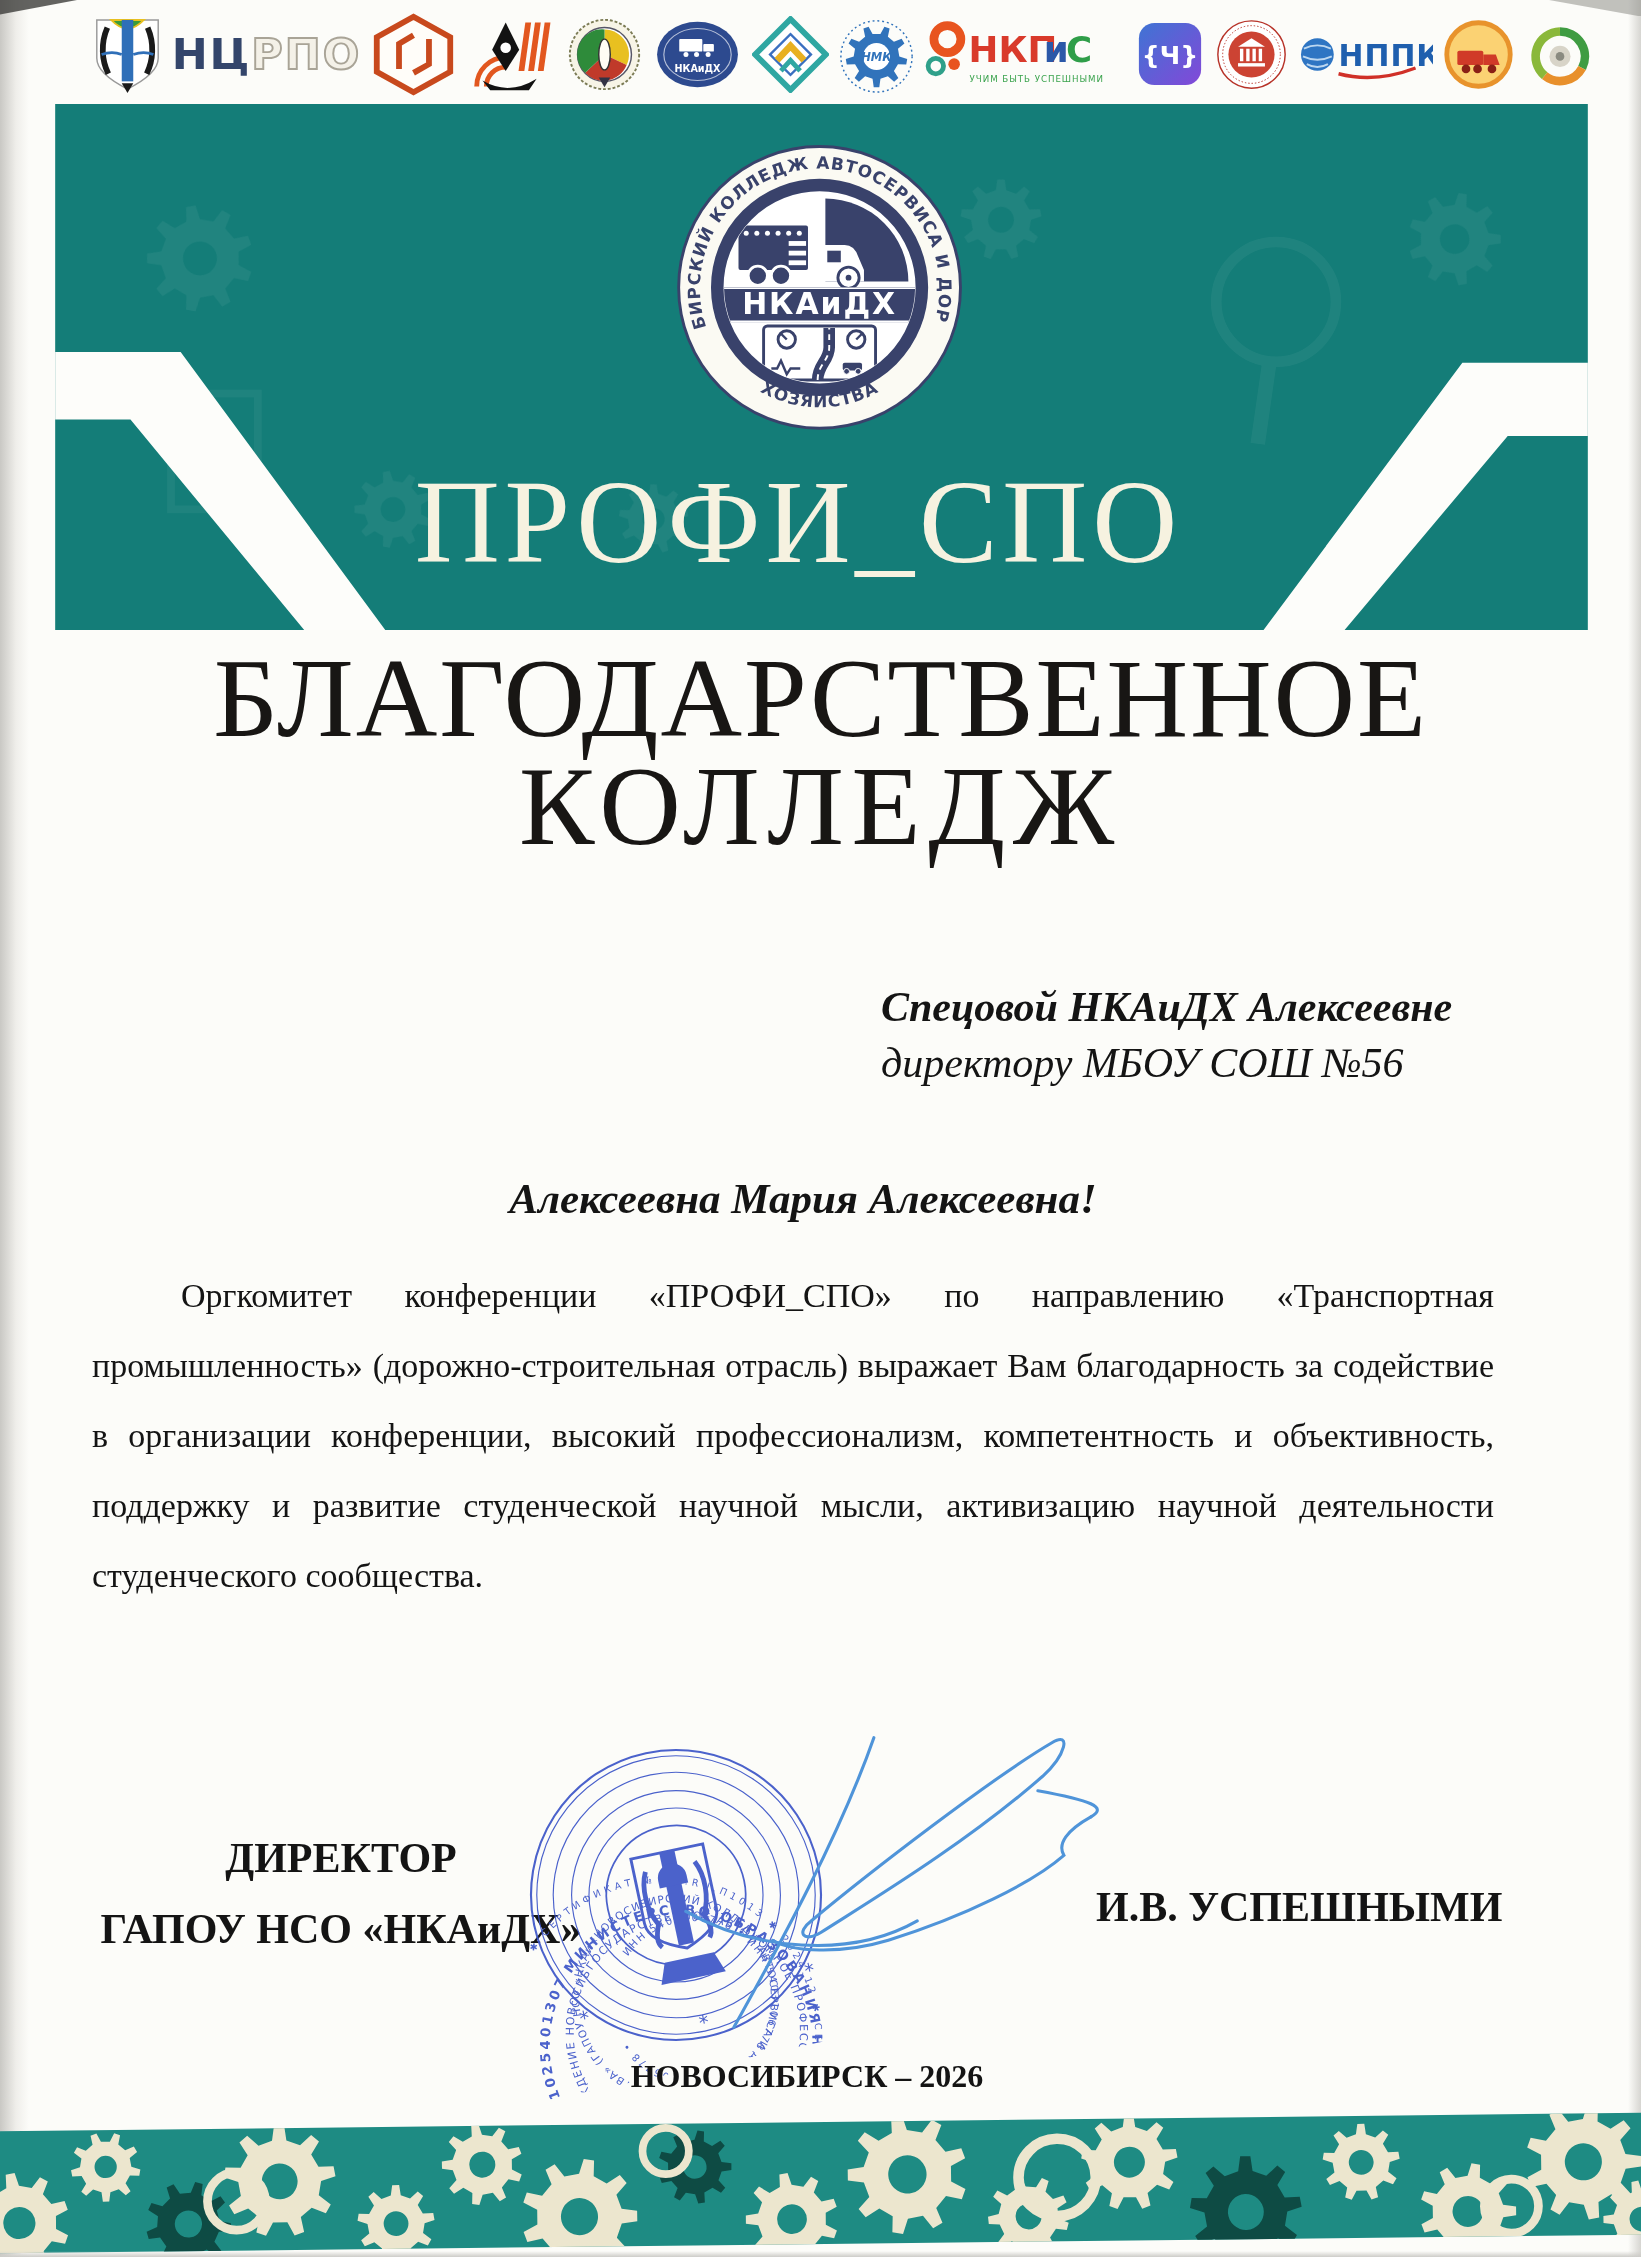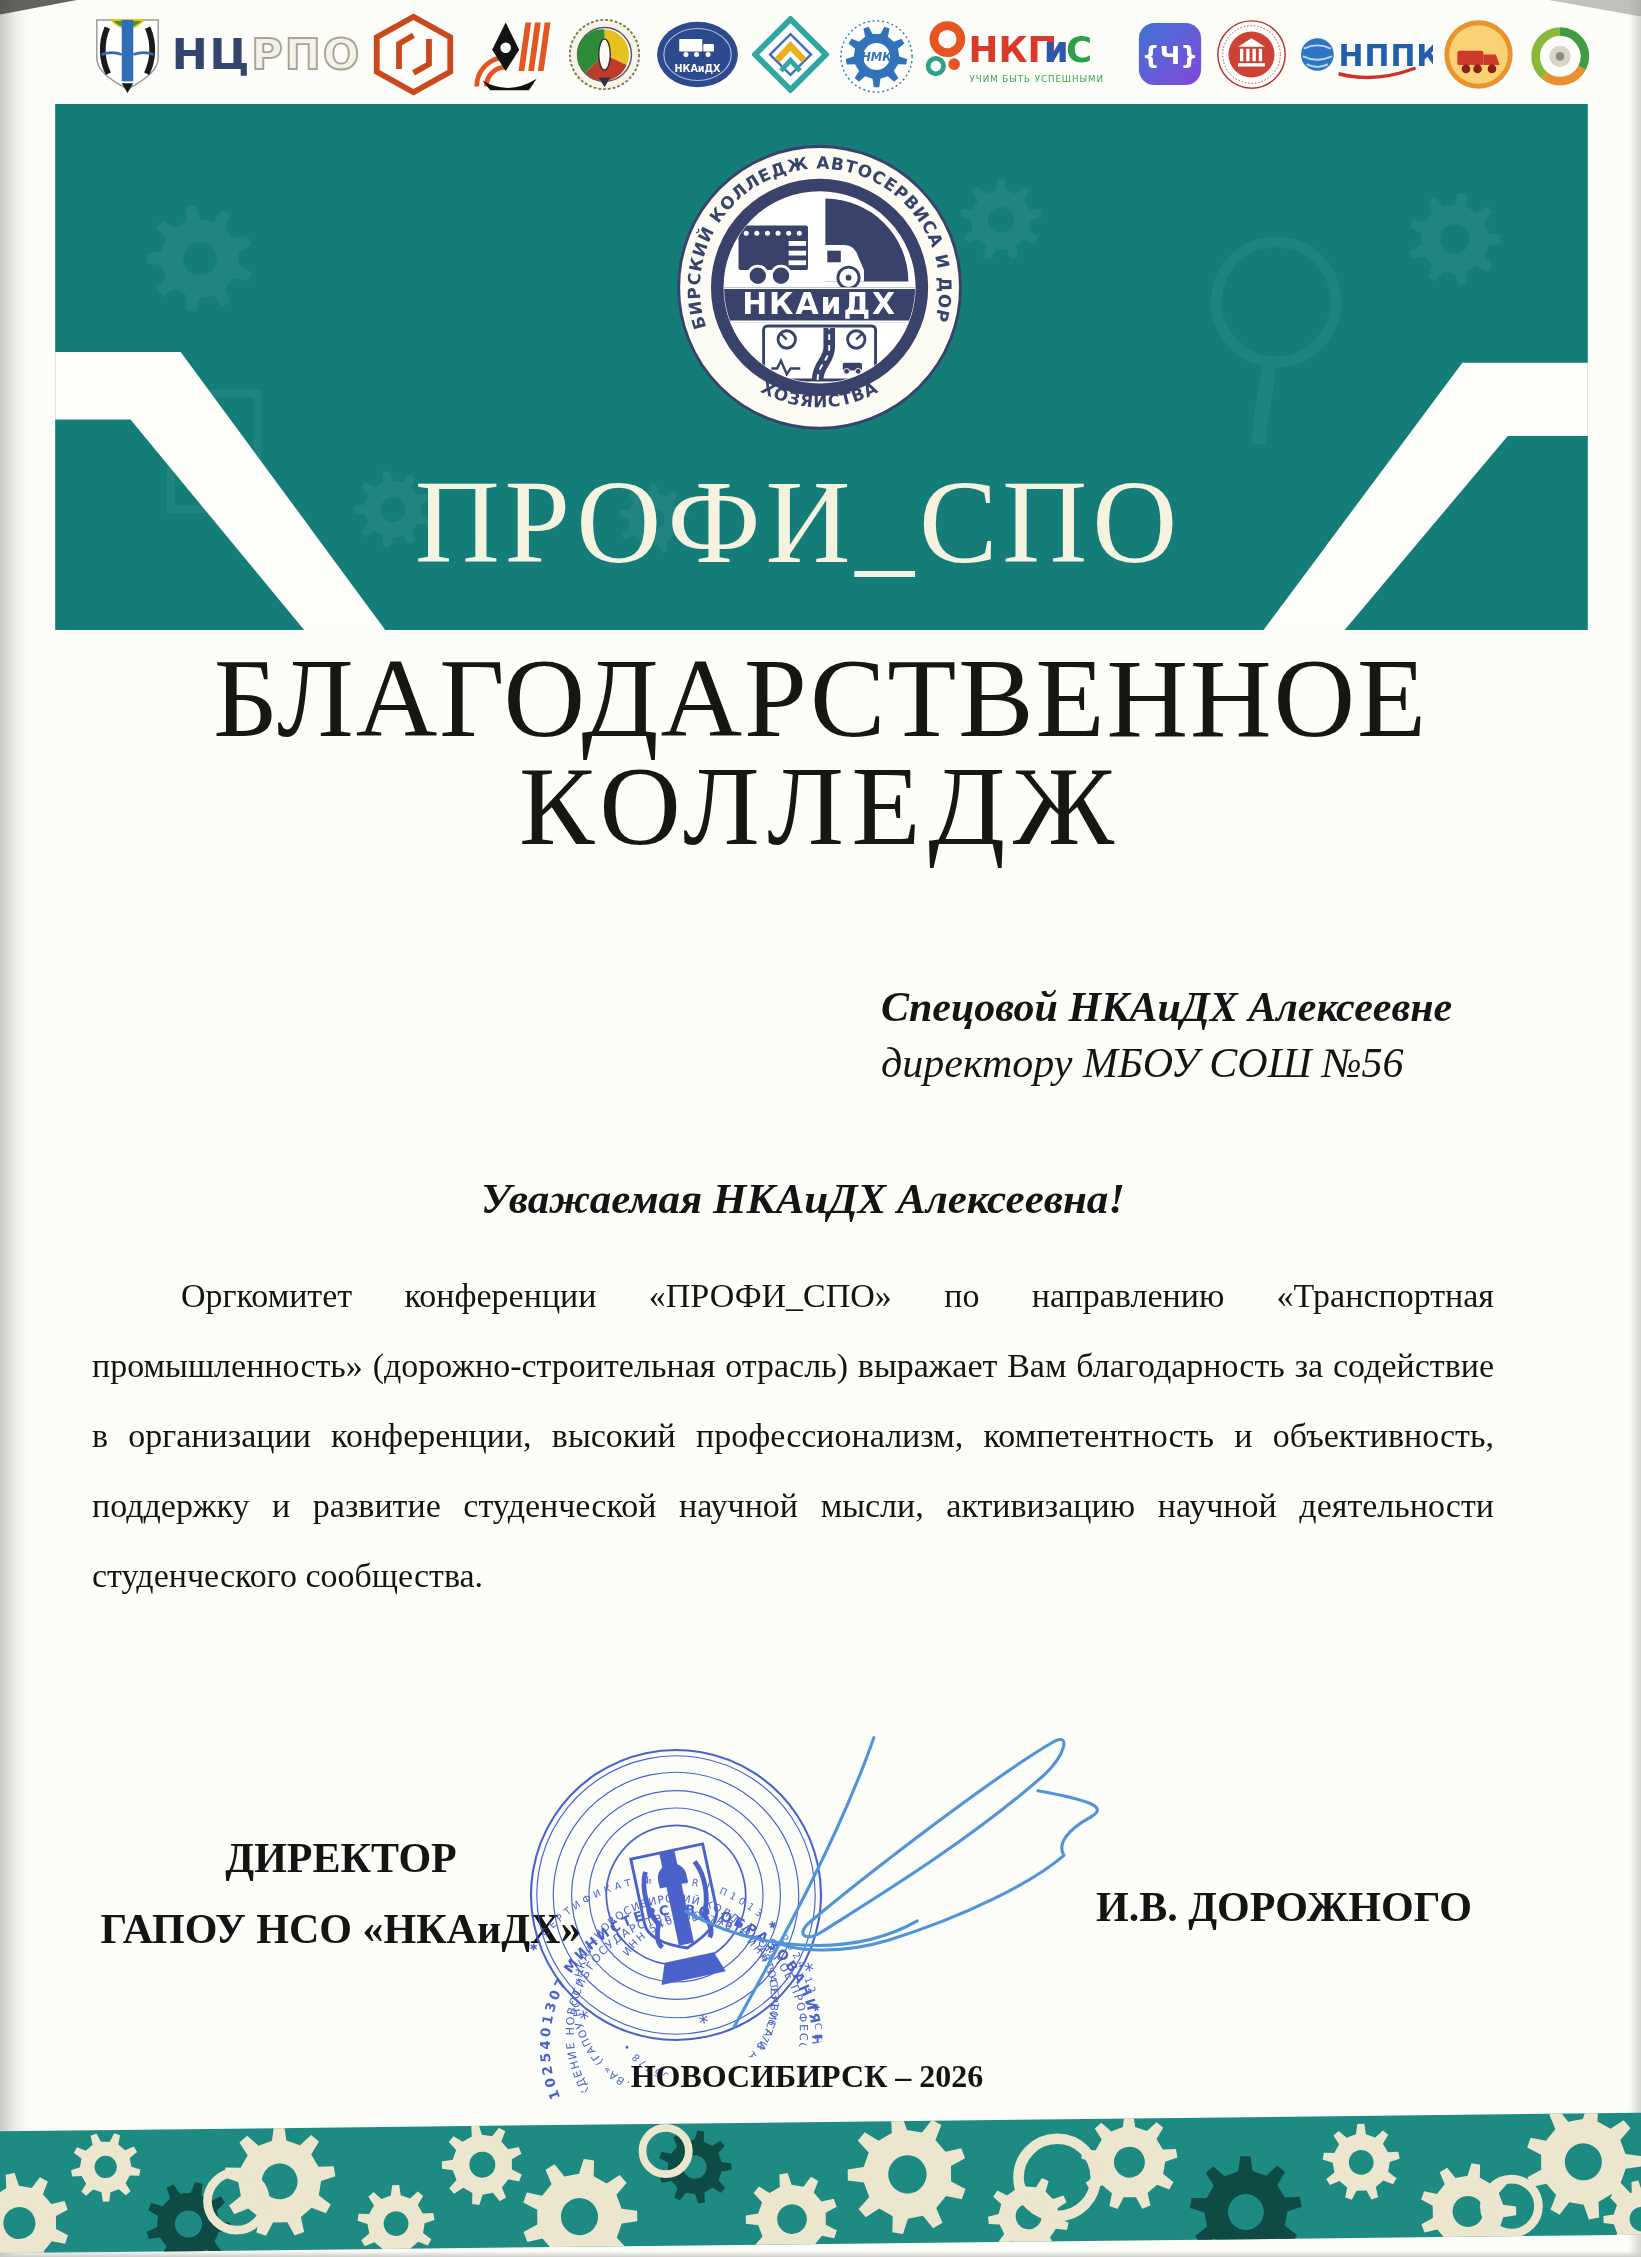--- a/index.html
+++ b/index.html
@@ -292,21 +292,21 @@
   </div>
 
   <div class="abs doc-title" style="top:641px">БЛАГОДАРСТВЕННОЕ</div>
   <div class="abs doc-title" style="top:749px;letter-spacing:7.7px">КОЛЛЕДЖ</div>
 
   <div class="abs recipient">
     <div class="rname">Спецовой НКАиДХ Алексеевне</div>
     <div>директору МБОУ СОШ №56</div>
   </div>
 
-  <div class="abs salutation">Уважаемая НКАиДХ Алексеевна!</div>
+  <div class="abs salutation">Алексеевна Мария Алексеевна!</div>
   <div class="abs letter-body">Оргкомитет конференции «ПРОФИ_СПО» по направлению «Транспортная промышленность» (дорожно-строительная отрасль) выражает Вам благодарность за содействие в организации конференции, высокий профессионализм, компетентность и объективность, поддержку и развитие студенческой научной мысли, активизацию научной деятельности студенческого сообщества.</div>
 
   <div class="abs director">
     <div>ДИРЕКТОР</div>
     <div>ГАПОУ НСО «НКАиДХ»</div>
   </div>
 
   <svg class="abs stamp" width="348" height="348" viewBox="0 0 360 360">
     <g fill="none" stroke="#3c55c8">
       <circle cx="180" cy="180" r="150" stroke-width="2.2"></circle>
@@ -346,21 +346,21 @@
   <svg class="abs sig" width="579" height="463" viewBox="0 0 600 480">
     <g fill="none" stroke="#4f94d9" stroke-width="3.2" stroke-linecap="round">
       <path d="M 60 450 C 110 360 170 250 205 150"></path>
       <path d="M 140 340 C 200 290 330 190 390 155 C 410 143 404 168 380 190 C 300 260 200 320 150 352 C 132 363 124 352 140 340"></path>
       <path d="M 375 205 C 430 215 448 222 430 232"></path>
       <path d="M 430 232 C 405 246 395 260 402 272 C 370 300 300 335 220 360 C 170 375 120 372 100 360"></path>
       <path d="M 10 330 C 80 370 180 380 250 340"></path>
     </g>
   </svg>
 
-  <div class="abs signer">И.В. ДОРОЖНОГО</div>
+  <div class="abs signer">И.В. УСПЕШНЫМИ</div>
 
   <div class="abs city-year">НОВОСИБИРСК – 2026</div>
 
   <div class="abs strip">
     <svg width="1665" height="122" viewBox="0 0 1724 126">
       <g id="striphost">
           <path d="M38.5 0.0L51.8 4.4L50.2 13.6L36.2 13.2L29.5 24.7L36.9 36.6L29.7 42.7L19.2 33.3L6.7 37.9L4.7 51.8L-4.7 51.8L-6.7 37.9L-19.2 33.3L-29.7 42.7L-36.9 36.6L-29.5 24.7L-36.2 13.2L-50.2 13.6L-51.8 4.4L-38.5 0.0L-36.2 -13.2L-47.2 -21.8L-42.5 -30.0L-29.5 -24.7L-19.2 -33.3L-22.1 -47.1L-13.3 -50.3L-6.7 -37.9L6.7 -37.9L13.3 -50.3L22.1 -47.1L19.2 -33.3L29.5 -24.7L42.5 -30.0L47.2 -21.8L36.2 -13.2ZM 16.64 0 A 16.64 16.64 0 1 0 -16.64 0 A 16.64 16.64 0 1 0 16.64 0 Z" transform="translate(30 95) rotate(10)" fill="#ece6ce" fill-rule="evenodd"></path>
           <path d="M26.6 0.0L35.9 3.0L34.7 9.4L25.0 9.1L20.4 17.1L25.5 25.4L20.5 29.6L13.3 23.1L4.6 26.2L3.3 35.9L-3.3 35.9L-4.6 26.2L-13.3 23.1L-20.5 29.6L-25.5 25.4L-20.4 17.1L-25.0 9.1L-34.7 9.4L-35.9 3.0L-26.6 0.0L-25.0 -9.1L-32.7 -15.1L-29.4 -20.8L-20.4 -17.1L-13.3 -23.1L-15.3 -32.6L-9.2 -34.8L-4.6 -26.2L4.6 -26.2L9.2 -34.8L15.3 -32.6L13.3 -23.1L20.4 -17.1L29.4 -20.8L32.7 -15.1L25.0 -9.1ZM 11.52 0 A 11.52 11.52 0 1 0 -11.52 0 A 11.52 11.52 0 1 0 11.52 0 Z" transform="translate(120 38) rotate(0)" fill="#ece6ce" fill-rule="evenodd"></path>
           <path d="M32.6 0.0L43.8 3.7L42.5 11.5L30.6 11.1L24.9 20.9L31.2 31.0L25.1 36.1L16.3 28.2L5.7 32.1L4.0 43.8L-4.0 43.8L-5.7 32.1L-16.3 28.2L-25.1 36.1L-31.2 31.0L-24.9 20.9L-30.6 11.1L-42.5 11.5L-43.8 3.7L-32.6 0.0L-30.6 -11.1L-39.9 -18.5L-36.0 -25.4L-24.9 -20.9L-16.3 -28.2L-18.7 -39.8L-11.2 -42.5L-5.7 -32.1L5.7 -32.1L11.2 -42.5L18.7 -39.8L16.3 -28.2L24.9 -20.9L36.0 -25.4L39.9 -18.5L30.6 -11.1ZM 14.08 0 A 14.08 14.08 0 1 0 -14.08 0 A 14.08 14.08 0 1 0 14.08 0 Z" transform="translate(205 98) rotate(35)" fill="#0e4b44" fill-rule="evenodd"></path>
           <path d="M42.9 0.0L57.8 4.9L56.0 15.2L40.3 14.7L32.9 27.6L41.2 40.9L33.1 47.6L21.5 37.2L7.5 42.3L5.3 57.8L-5.3 57.8L-7.5 42.3L-21.5 37.2L-33.1 47.6L-41.2 40.9L-32.9 27.6L-40.3 14.7L-56.0 15.2L-57.8 4.9L-42.9 0.0L-40.3 -14.7L-52.7 -24.3L-47.4 -33.4L-32.9 -27.6L-21.5 -37.2L-24.7 -52.5L-14.8 -56.1L-7.5 -42.3L7.5 -42.3L14.8 -56.1L24.7 -52.5L21.5 -37.2L32.9 -27.6L47.4 -33.4L52.7 -24.3L40.3 -14.7ZM 18.56 0 A 18.56 18.56 0 1 0 -18.56 0 A 18.56 18.56 0 1 0 18.56 0 Z" transform="translate(300 55) rotate(20)" fill="#ece6ce" fill-rule="evenodd"></path>

